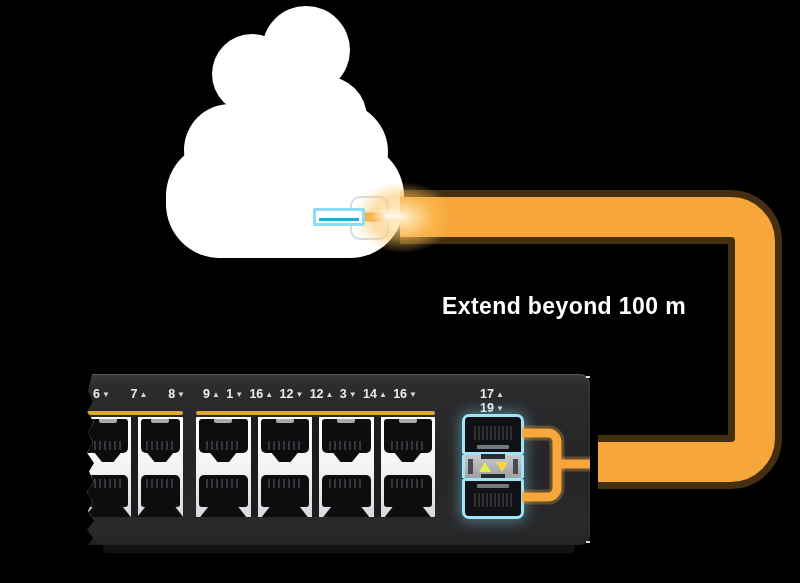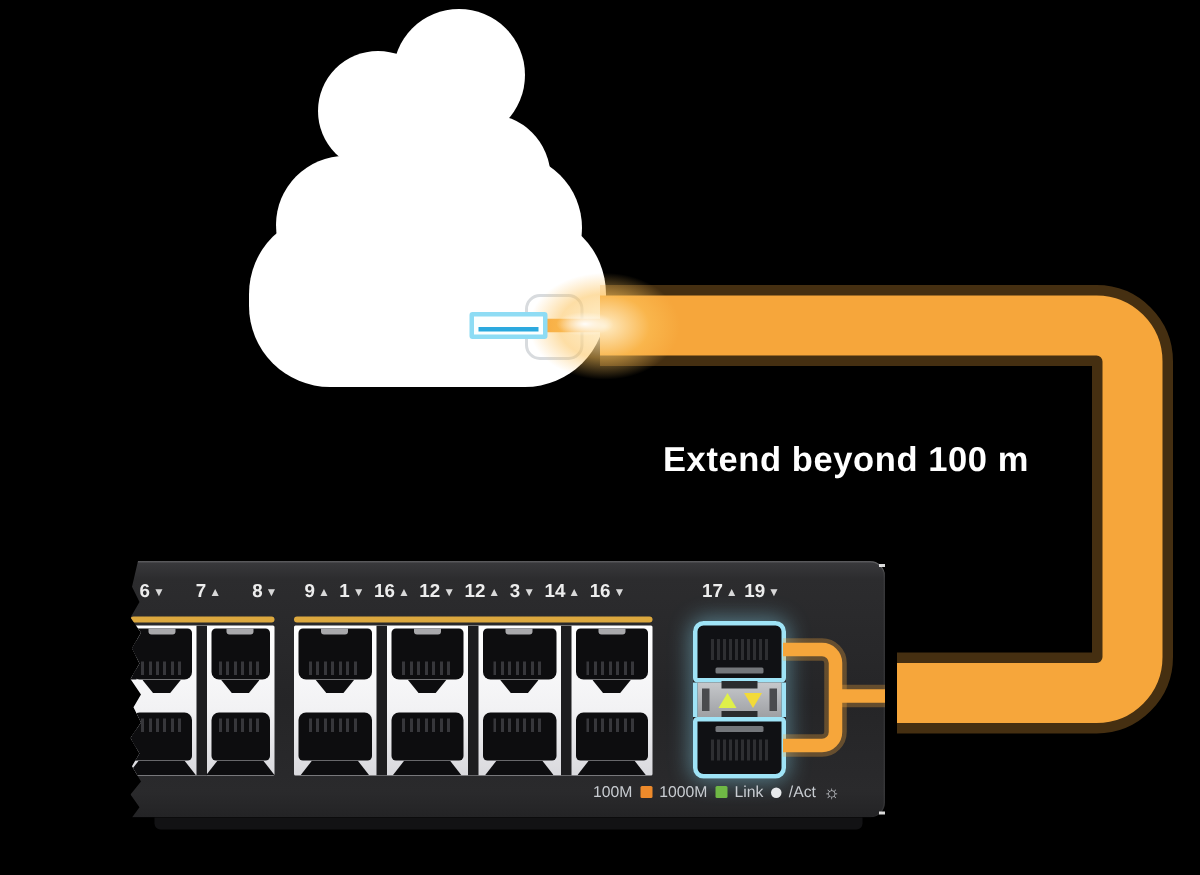--- a/index.html
+++ b/index.html
@@ -33,21 +33,21 @@
     clip-path:polygon(7px 0%,100% 0%,100% 100%,3px 100%,8px 96%,2px 91%,9px 86%,3px 80%,8px 75%,2px 69%,9px 63%,4px 57%,9px 52%,2px 46%,8px 40%,3px 34%,9px 28%,2px 22%,8px 16%,3px 10%);}
   #switch-stand{position:absolute;left:18px;top:171px;width:472px;height:8px;background:#121214;border-radius:0 0 4px 4px;}
   .corner-tick{position:absolute;width:6px;height:2px;background:rgba(255,255,255,.85);}
 
   
   .label-row{position:absolute;top:13px;display:flex;justify-content:space-between;}
   .plabel{color:#ededed;font-size:12.5px;font-weight:700;white-space:nowrap;}
   .plabel .arr{font-size:8px;color:#d8d8d8;margin-left:2px;vertical-align:1px;}
   #labels-g1{left:8px;width:92px;}
   #labels-g2{left:118px;width:214px;}
-  #labels-sfp{left:383px;width:52px;}
+  #labels-sfp{left:395px;width:52px;flex-direction:column;}
 
   .ybar{position:absolute;top:37px;height:4px;background:#dca83e;border-radius:2px;}
   #ybar1{left:2px;width:96px;}
   #ybar2{left:111px;width:239px;}
 
   
   .plate{position:absolute;top:43px;height:100px;background:linear-gradient(#ffffff,#f2f2f4 55%,#d9d9dd);
     display:flex;overflow:hidden;border-radius:1px;}
   #plate1{left:0;width:98px;}
   #plate2{left:111px;width:239px;}
@@ -249,30 +249,20 @@
         </div>
       </div>
 
       <svg class="abs" width="505" height="171" viewBox="0 0 505 171" style="left:0;top:0;">
         <path d="M 437 59 H 463 A 9 9 0 0 1 472 68 V 114 A 9 9 0 0 1 463 123 H 437" fill="none" stroke="rgba(249,169,60,.3)" stroke-width="15" stroke-linejoin="round"></path>
         <path d="M 471 90 H 512" fill="none" stroke="rgba(249,169,60,.3)" stroke-width="15"></path>
         <path d="M 437 59 H 463 A 9 9 0 0 1 472 68 V 114 A 9 9 0 0 1 463 123 H 437" fill="none" stroke="#F6A63B" stroke-width="9" stroke-linejoin="round"></path>
         <path d="M 471 90 H 512" fill="none" stroke="#F6A63B" stroke-width="9"></path>
       </svg>
 
-      <div id="legend">
-        <span>100M</span>
-        <span class="sq" id="sq-100m"></span>
-        <span>1000M</span>
-        <span class="sq" id="sq-1000m"></span>
-        <span>Link</span>
-        <span class="dot"></span>
-        <span>/Act</span>
-        <span class="lamp">☼</span>
-      </div>
 
       <div class="corner-tick" style="right:-2px;top:2px;"></div>
       <div class="corner-tick" style="right:-2px;bottom:2px;"></div>
     </div>
     <div id="switch-stand"></div>
   </div>
 
   <div class="heading" id="extend-heading">Extend beyond 100 m</div>
 
 </div>

